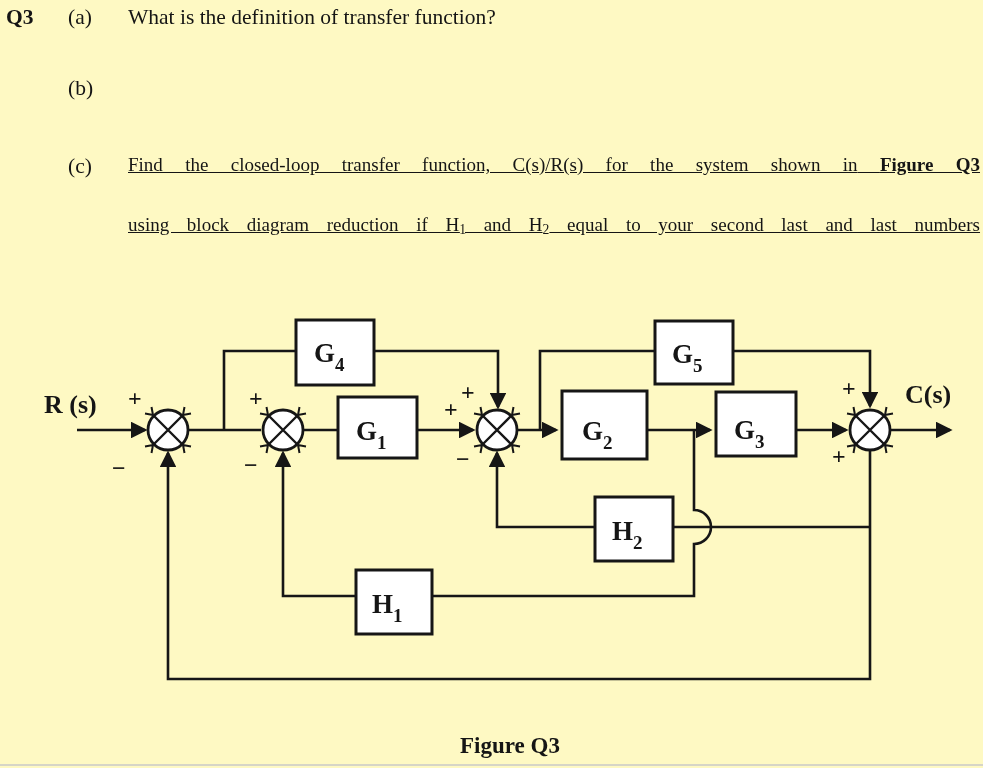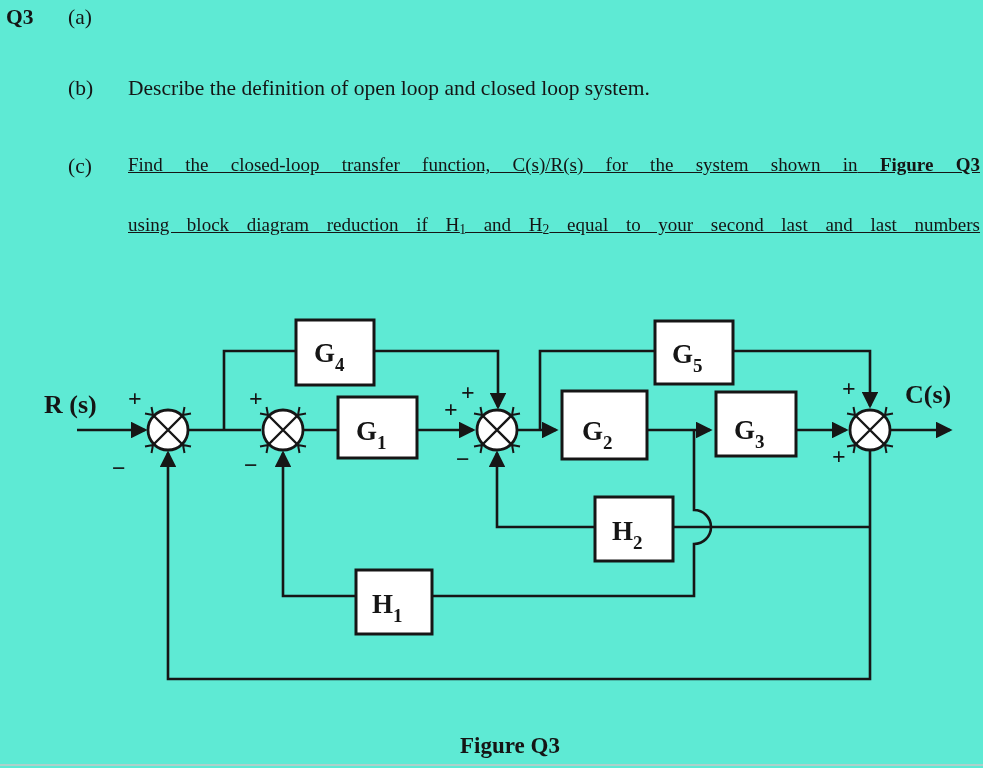--- a/index.html
+++ b/index.html
@@ -1,19 +1,19 @@
 <!DOCTYPE html>
 <html><head>
 <meta charset="utf-8">
 <style>
   html,body{margin:0;padding:0;background:#e8e8e8;}
   .page{
     position:relative;
     width:983px;height:768px;
-    background:#5eead4;
+    background:#fef9c3;
     font-family:"Liberation Serif", serif;
     color:#151515;
     overflow:hidden;
   }
   .trow{position:absolute;font-size:21.5px;white-space:nowrap;}
   .bold{font-weight:bold;}
   .jline{
     position:absolute;left:128px;width:852px;
     font-size:19px;white-space:normal;
     text-align:justify;text-align-last:justify;text-decoration:underline;
@@ -33,23 +33,23 @@
   .iolabel{font-family:"Liberation Serif", serif;font-weight:bold;font-size:26px;fill:#151515;}
   .scanline{stroke:#c9c9c9;stroke-width:1.5px;}
 </style>
 </head>
 <body>
 
 <div class="page">
 
   <div class="trow bold" style="left:6px;top:5px;">Q3</div>
   <div class="trow" style="left:68px;top:5px;">(a)</div>
+  <div class="trow" style="left:128px;top:5px;">What is the definition of transfer function?</div>
 
   <div class="trow" style="left:68px;top:76px;">(b)</div>
-  <div class="trow" style="left:128px;top:76px;">Describe the definition of open loop and closed loop system.</div>
 
   <div class="trow" style="left:68px;top:154px;">(c)</div>
   <div class="jline" style="top:154px;"><span>Find the closed-loop transfer function, C(s)/R(s) for the system shown in</span> <span class="bold">Figure Q3</span></div>
   <div class="jline" style="top:214px;"><span>using block diagram reduction if H</span><sub>1</sub><span> and H</span><sub>2</sub><span> equal to your second last and last numbers</span></div>
 
   <svg class="diagram" viewBox="0 0 983 768">
     <defs>
       <marker id="arr" viewBox="0 0 10 10" refX="8.5" refY="5" markerWidth="6.5" markerHeight="6.5" orient="auto-start-reverse">
         <path d="M0,0 L10,5 L0,10 z" fill="#161616"></path>
       </marker>

